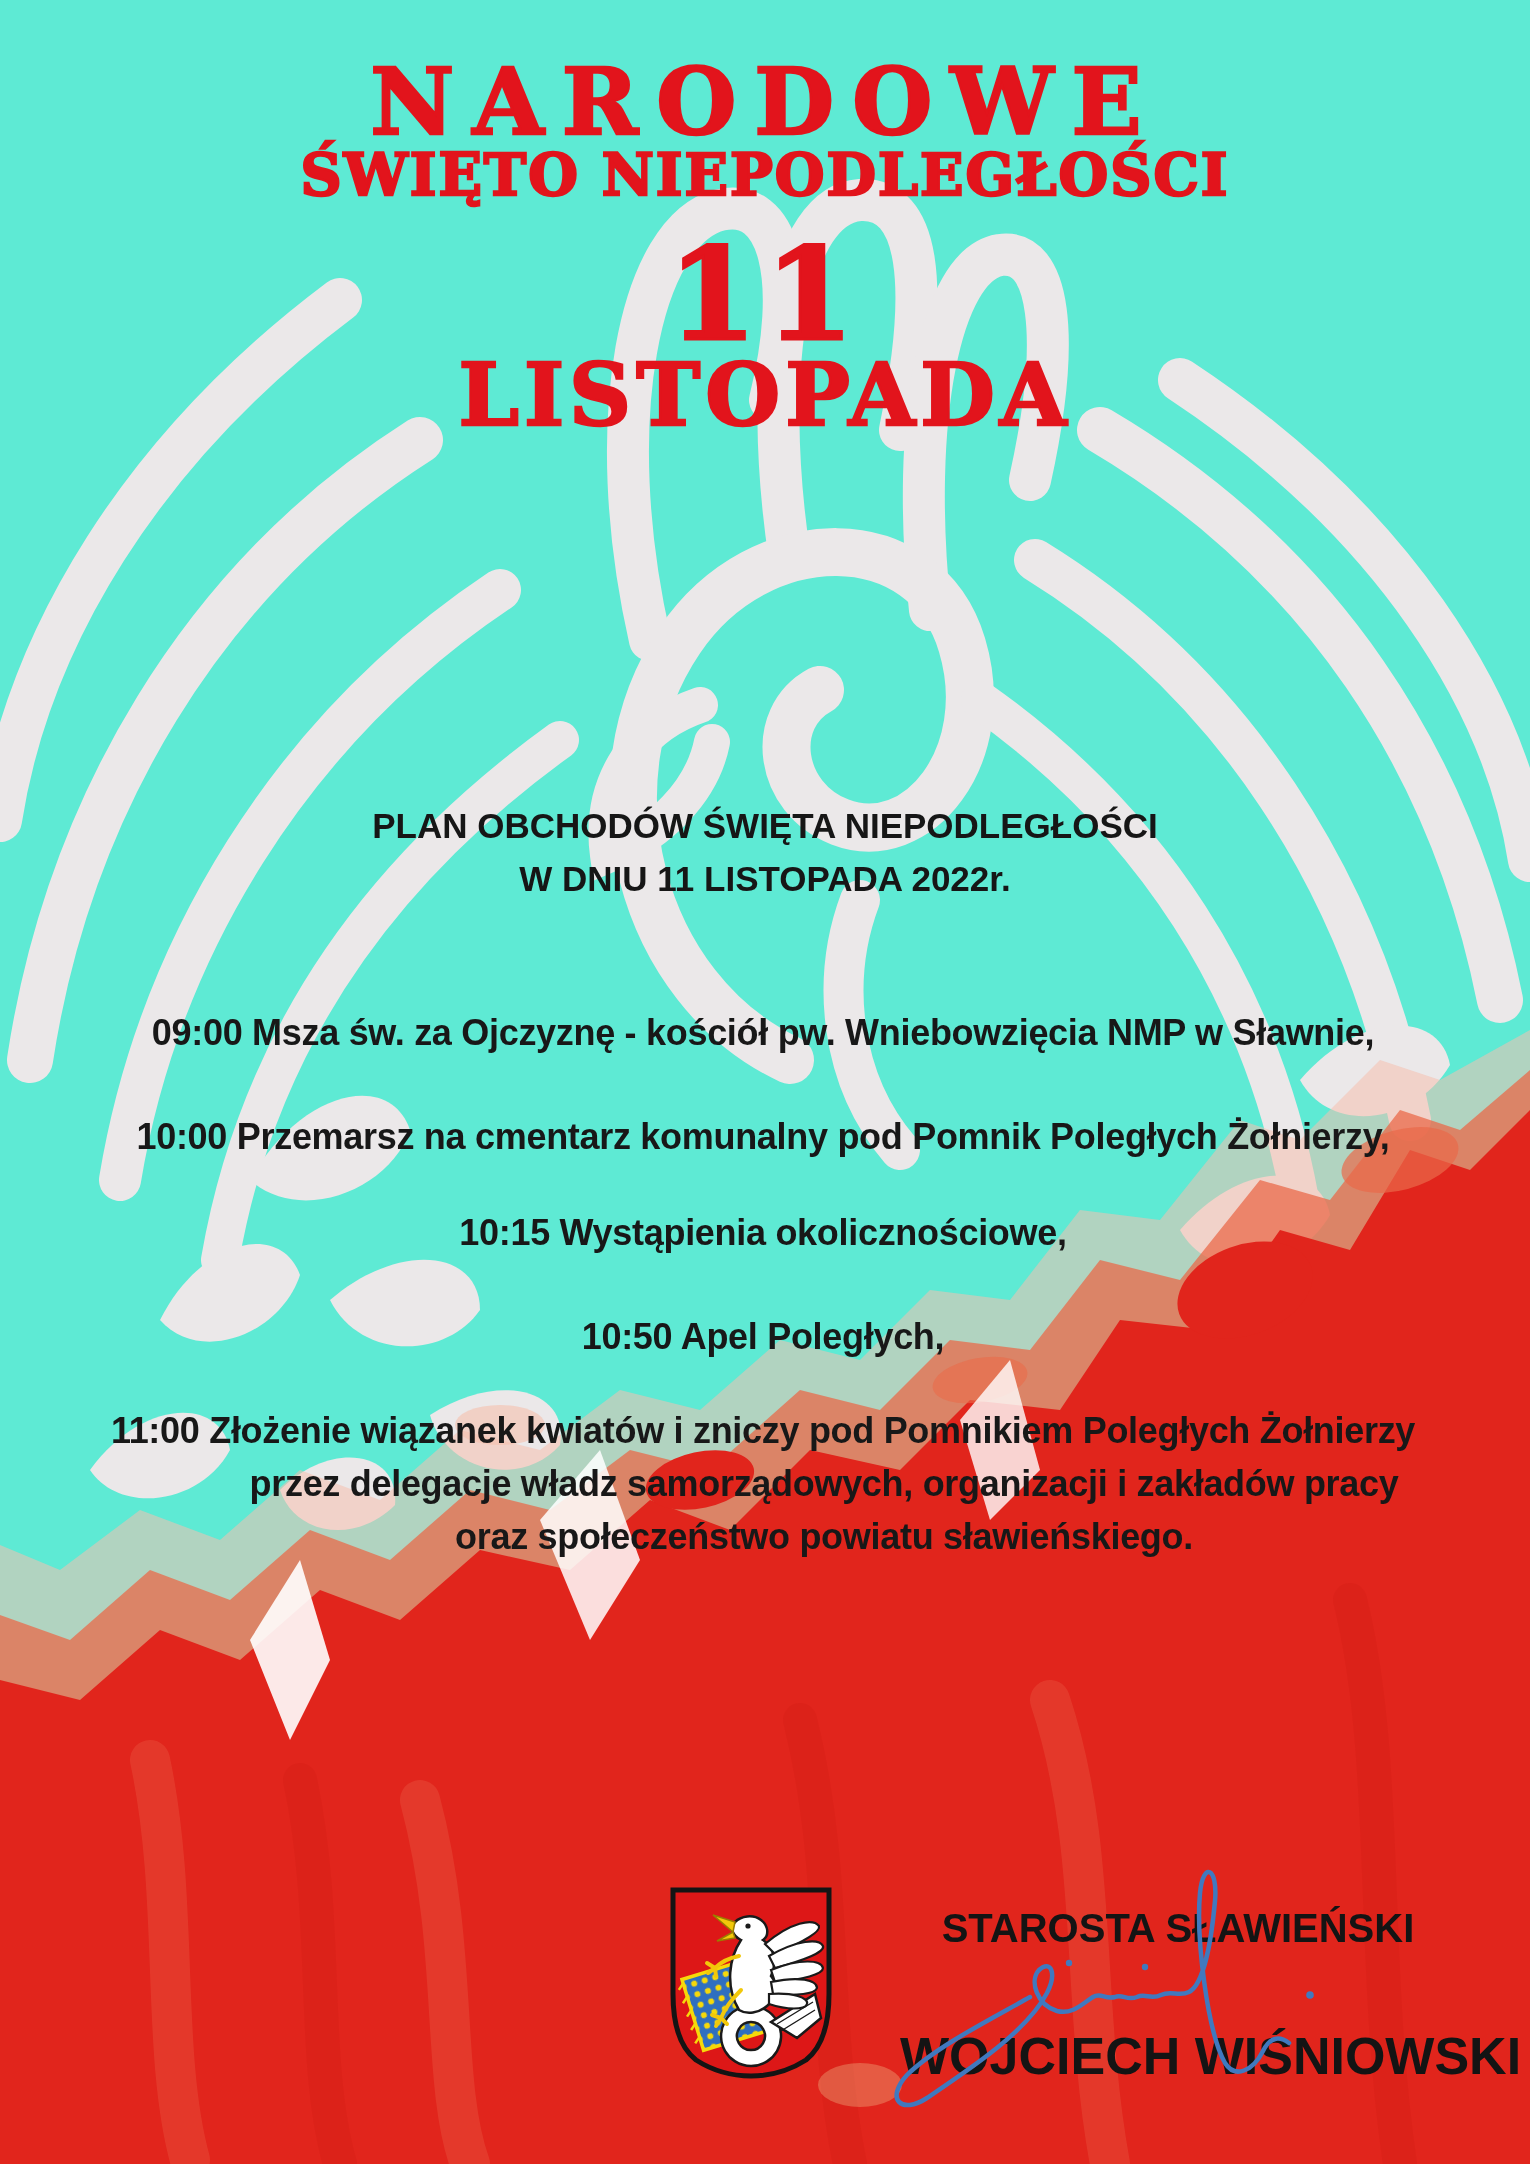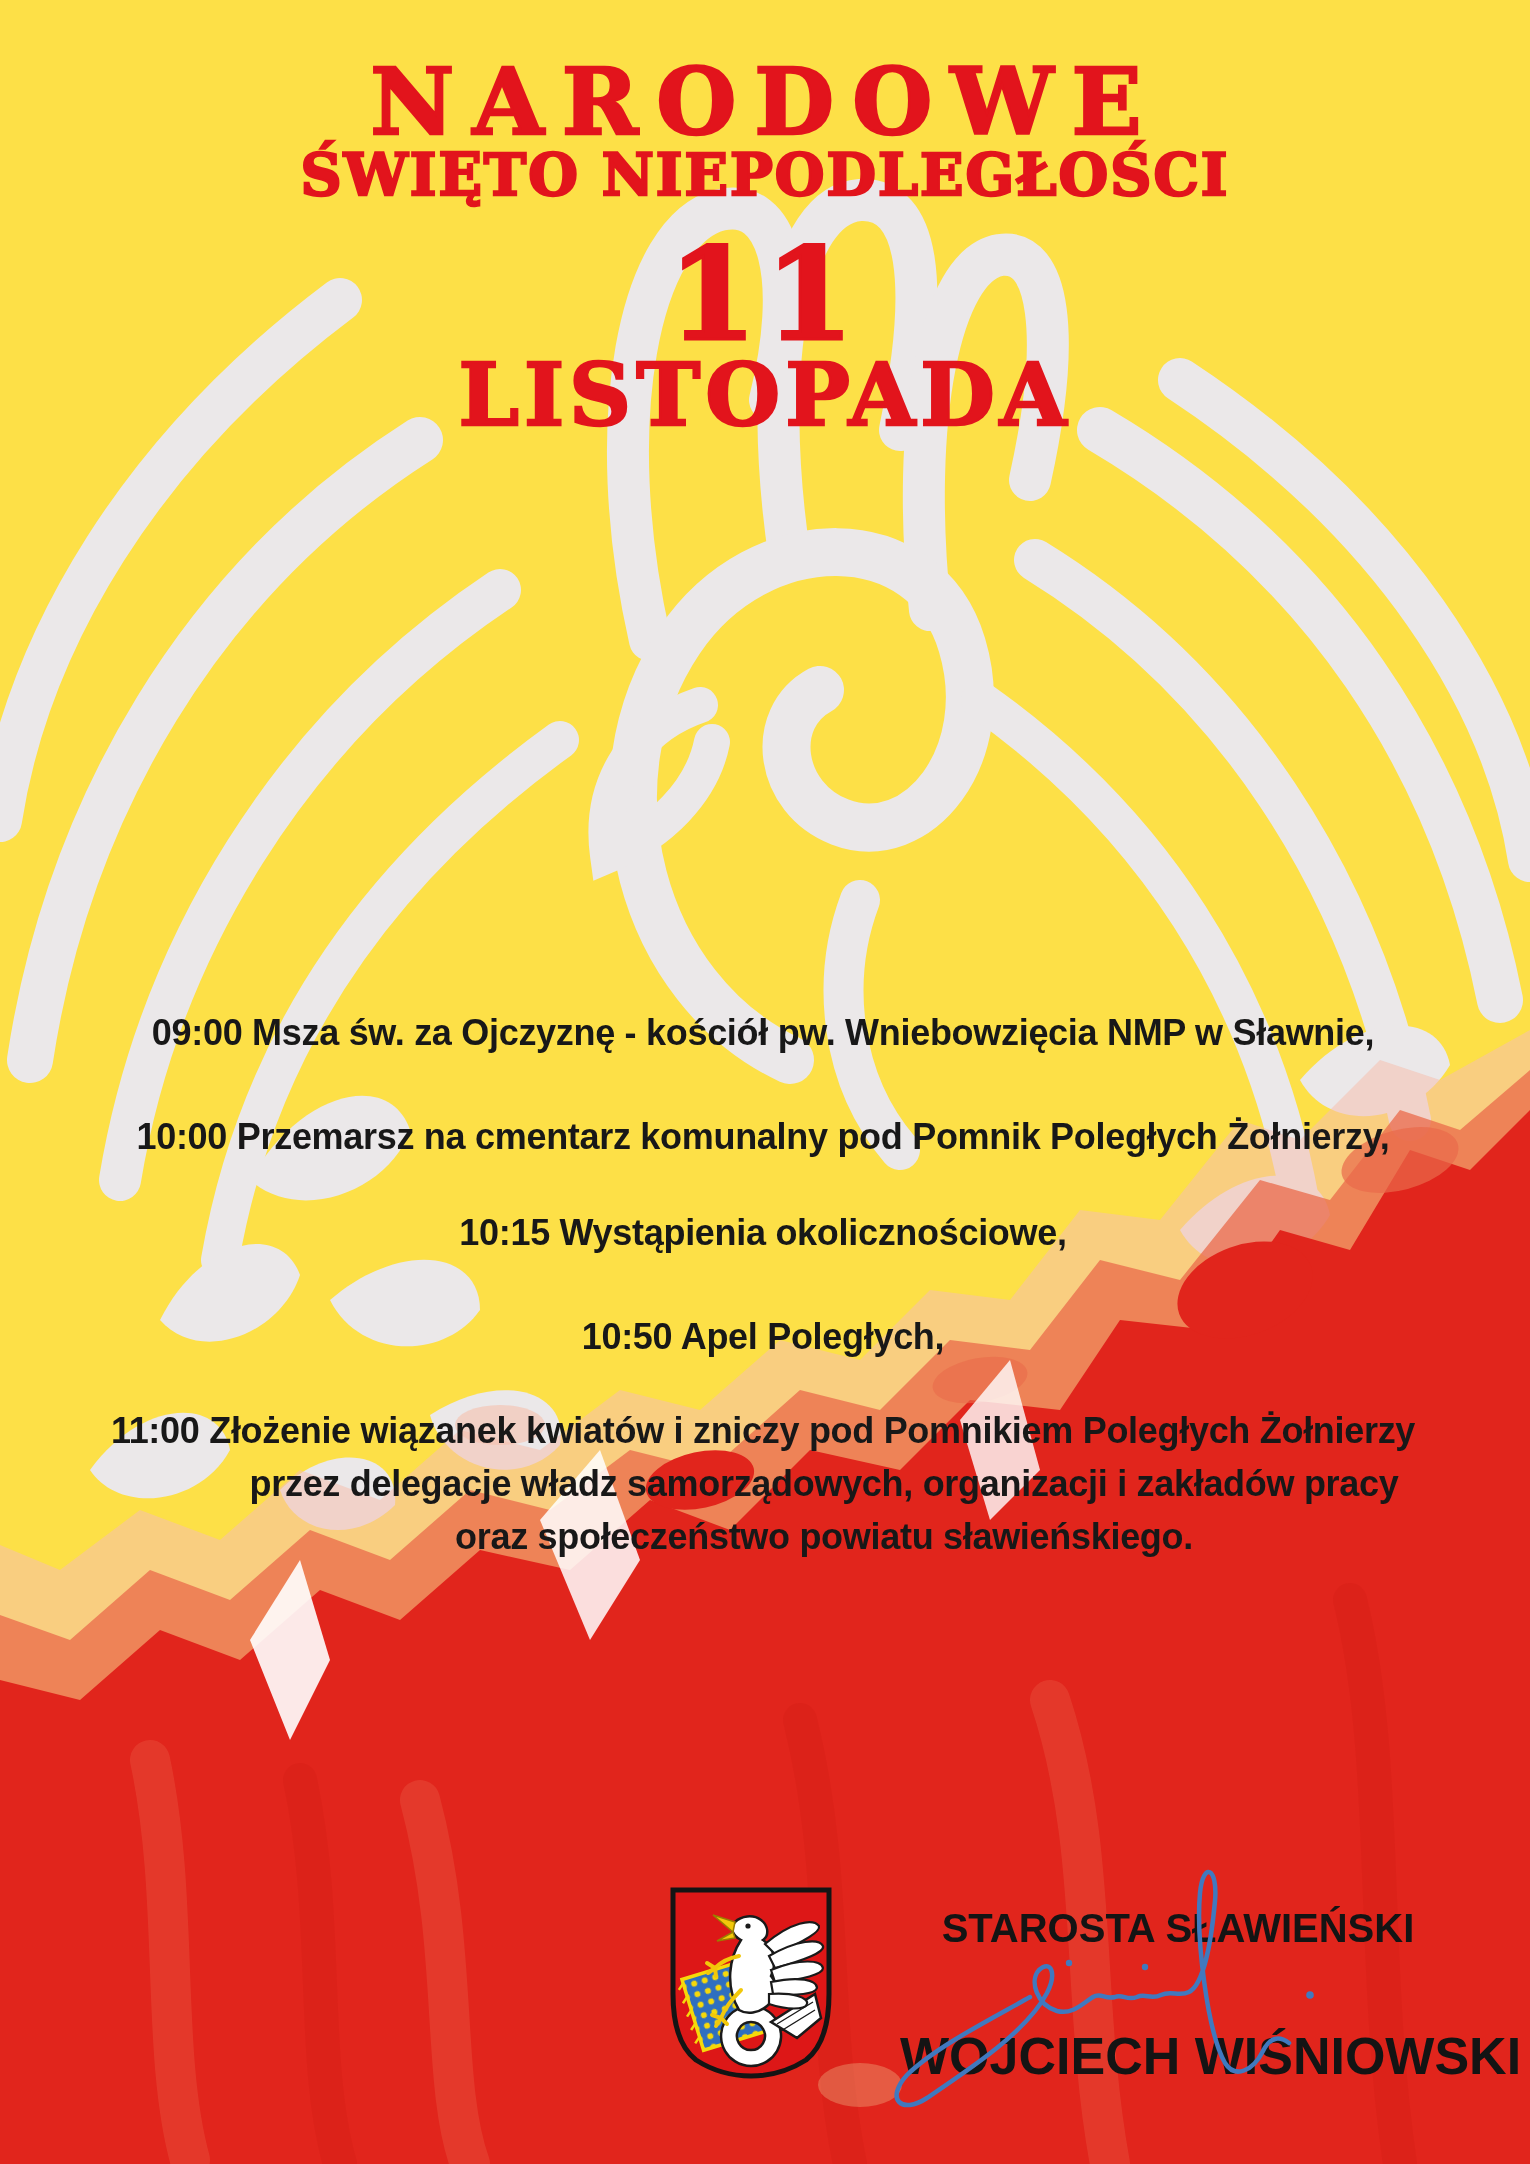--- a/index.html
+++ b/index.html
@@ -1,18 +1,18 @@
 <!DOCTYPE html>
 <html><head>
 <meta charset="utf-8">
 <style>
   html,body{margin:0;padding:0;background:#ffffff;}
   .poster{
     position:relative; width:1530px; height:2164px;
-    background:#fde047; overflow:hidden;
+    background:#5eead4; overflow:hidden;
     font-family:"Liberation Sans",sans-serif;
   }
   .layer{position:absolute; left:0; top:0; pointer-events:none;}
 
   
   .title{
     position:absolute; left:0; width:100%; text-align:center;
     color:#e2141c; font-family:"DejaVu Serif","Liberation Serif",serif;
     font-weight:bold; -webkit-text-stroke:2.5px #e2141c; line-height:1;
     white-space:nowrap;
@@ -118,20 +118,24 @@
       <path d="M1350,600 C1390,760 1370,960 1400,1164"></path>
     </g>
     <ellipse fill="#f3d9a0" opacity="0.3" cx="860" cy="1085" rx="42" ry="22"></ellipse>
   </svg>
 
   <div class="title t1">NARODOWE</div>
   <div class="title t2">ŚWIĘTO NIEPODLEGŁOŚCI</div>
   <div class="title t11">11</div>
   <div class="title tm">LISTOPADA</div>
 
+  <div class="heading">
+    <div>PLAN OBCHODÓW ŚWIĘTA NIEPODLEGŁOŚCI</div>
+    <div>W DNIU 11 LISTOPADA  2022r.</div>
+  </div>
 
   <div class="item i1">
     <span>09:00</span>
     <span>Msza św. za Ojczyznę - kościół pw. Wniebowzięcia NMP w Sławnie,</span>
   </div>
   <div class="item i2">
     <span>10:00</span>
     <span>Przemarsz na cmentarz komunalny pod Pomnik Poległych Żołnierzy,</span>
   </div>
   <div class="item i3">

